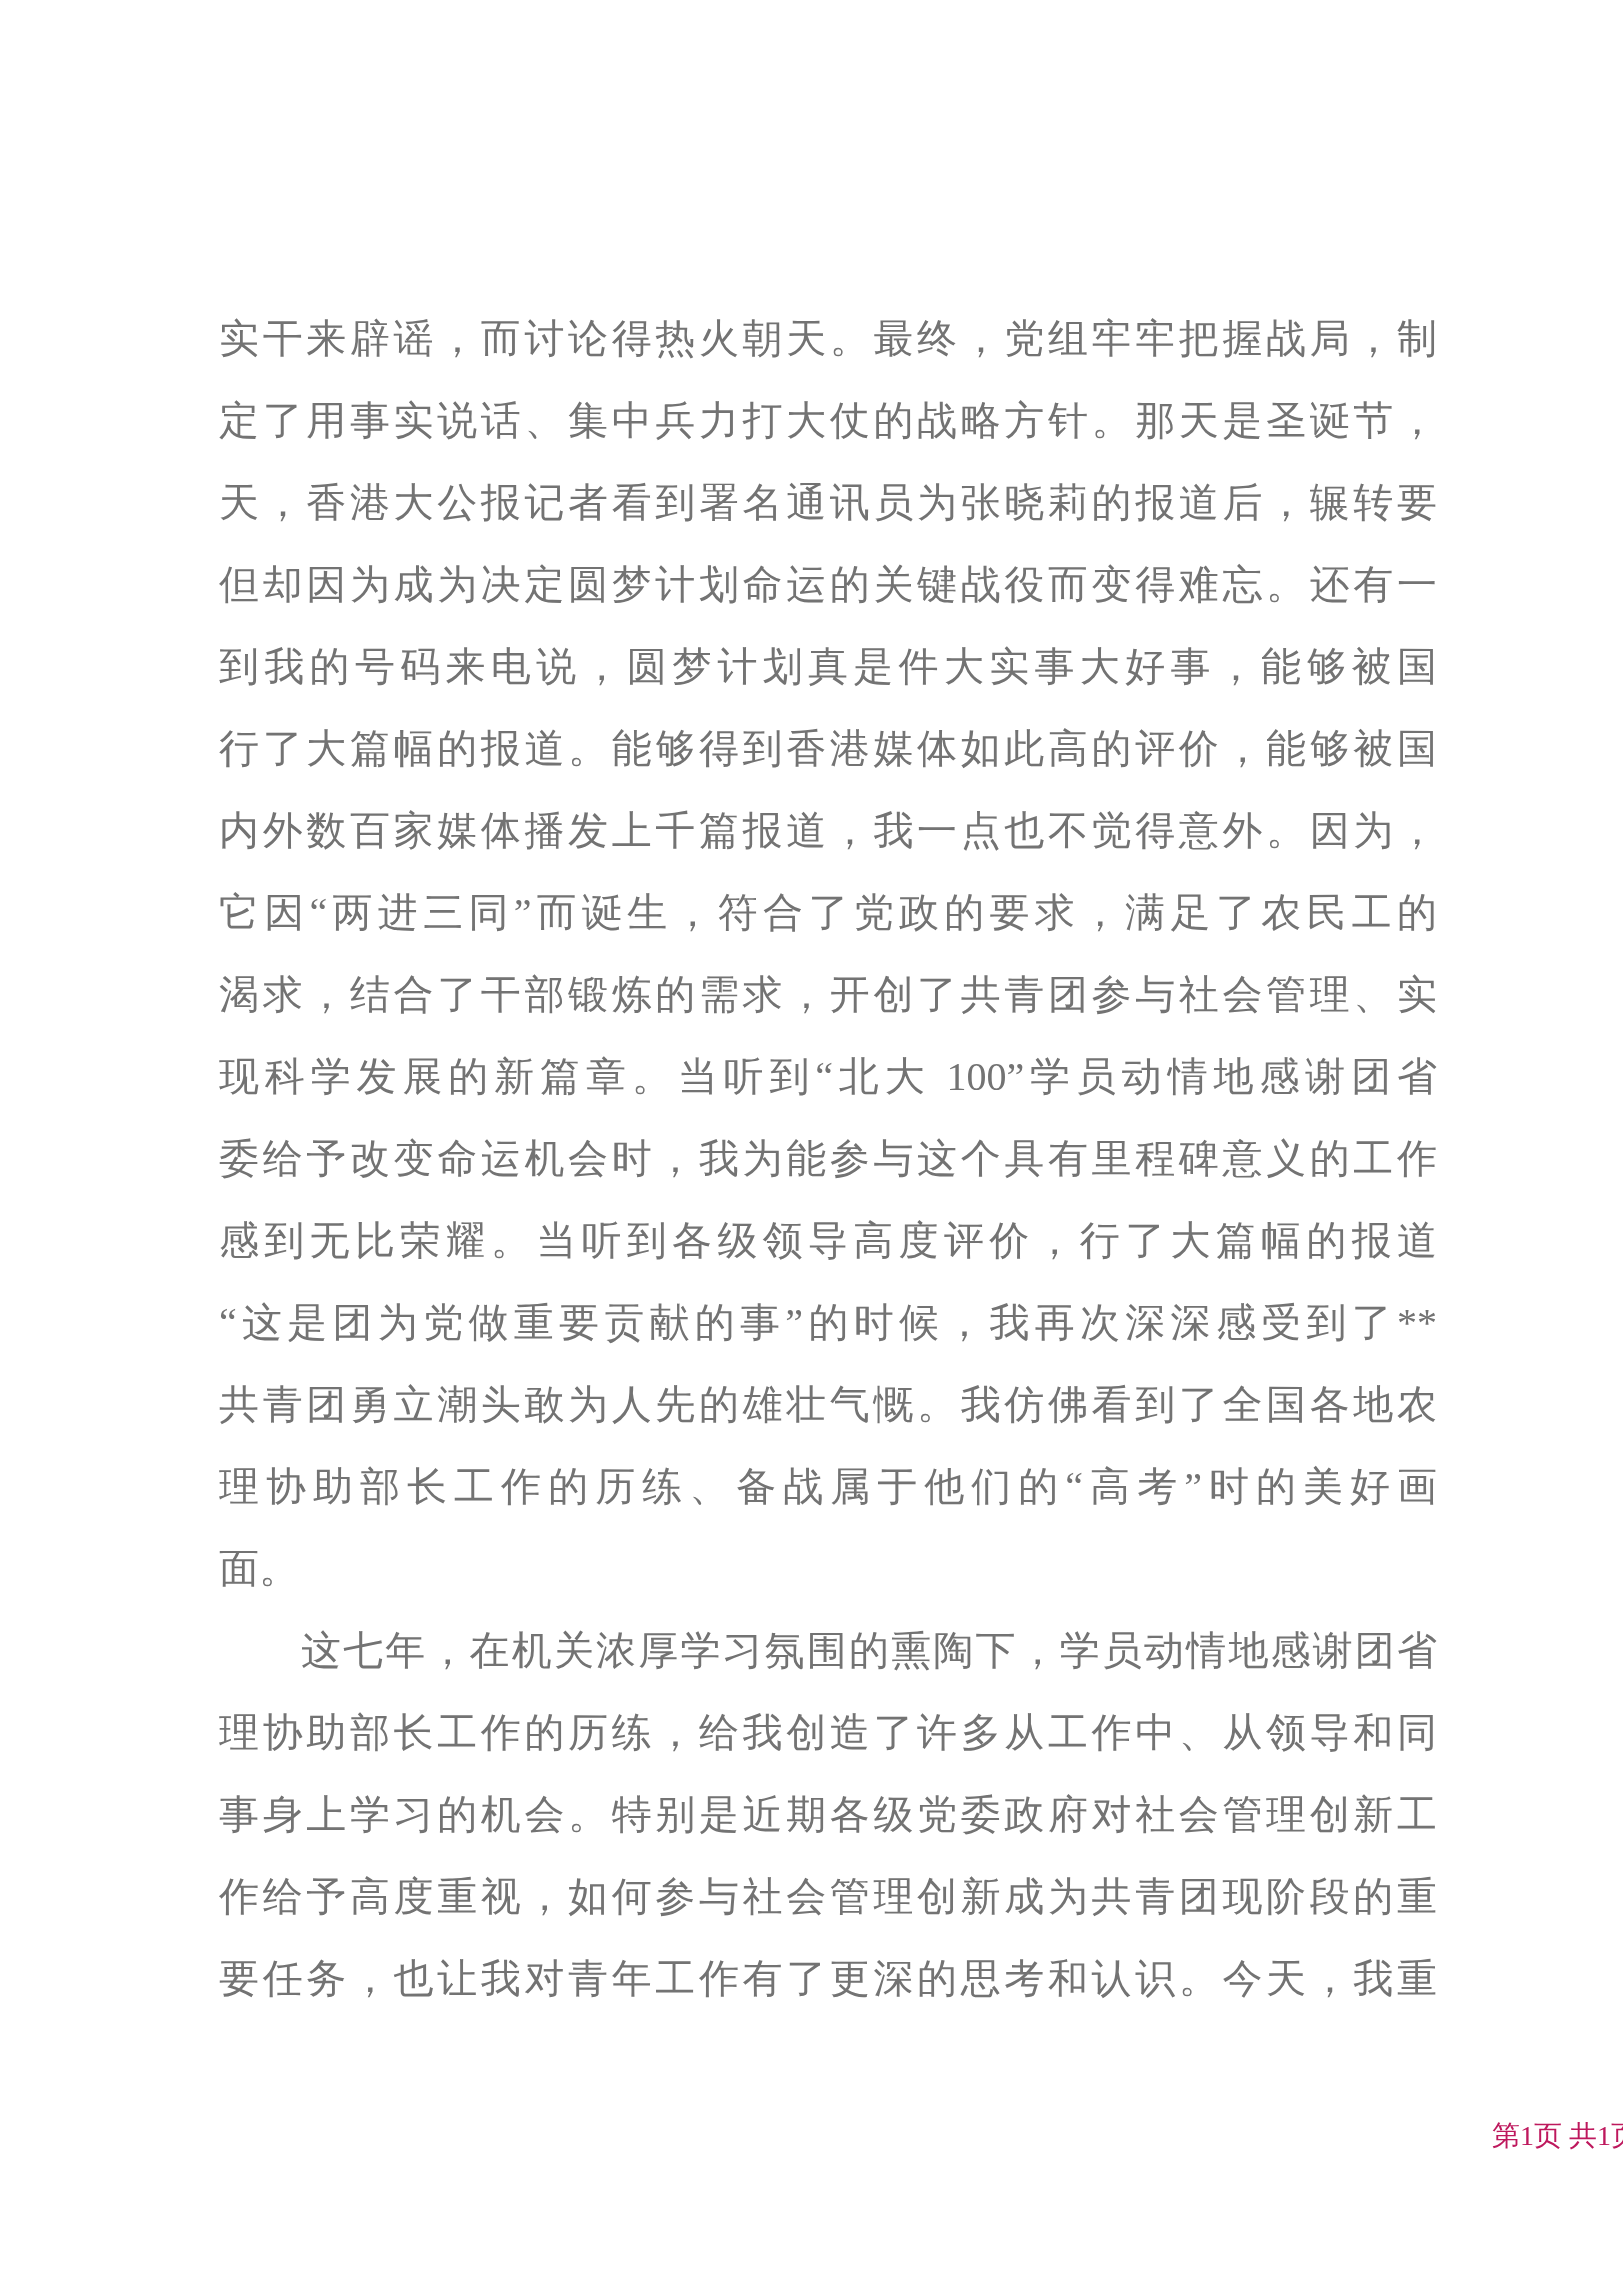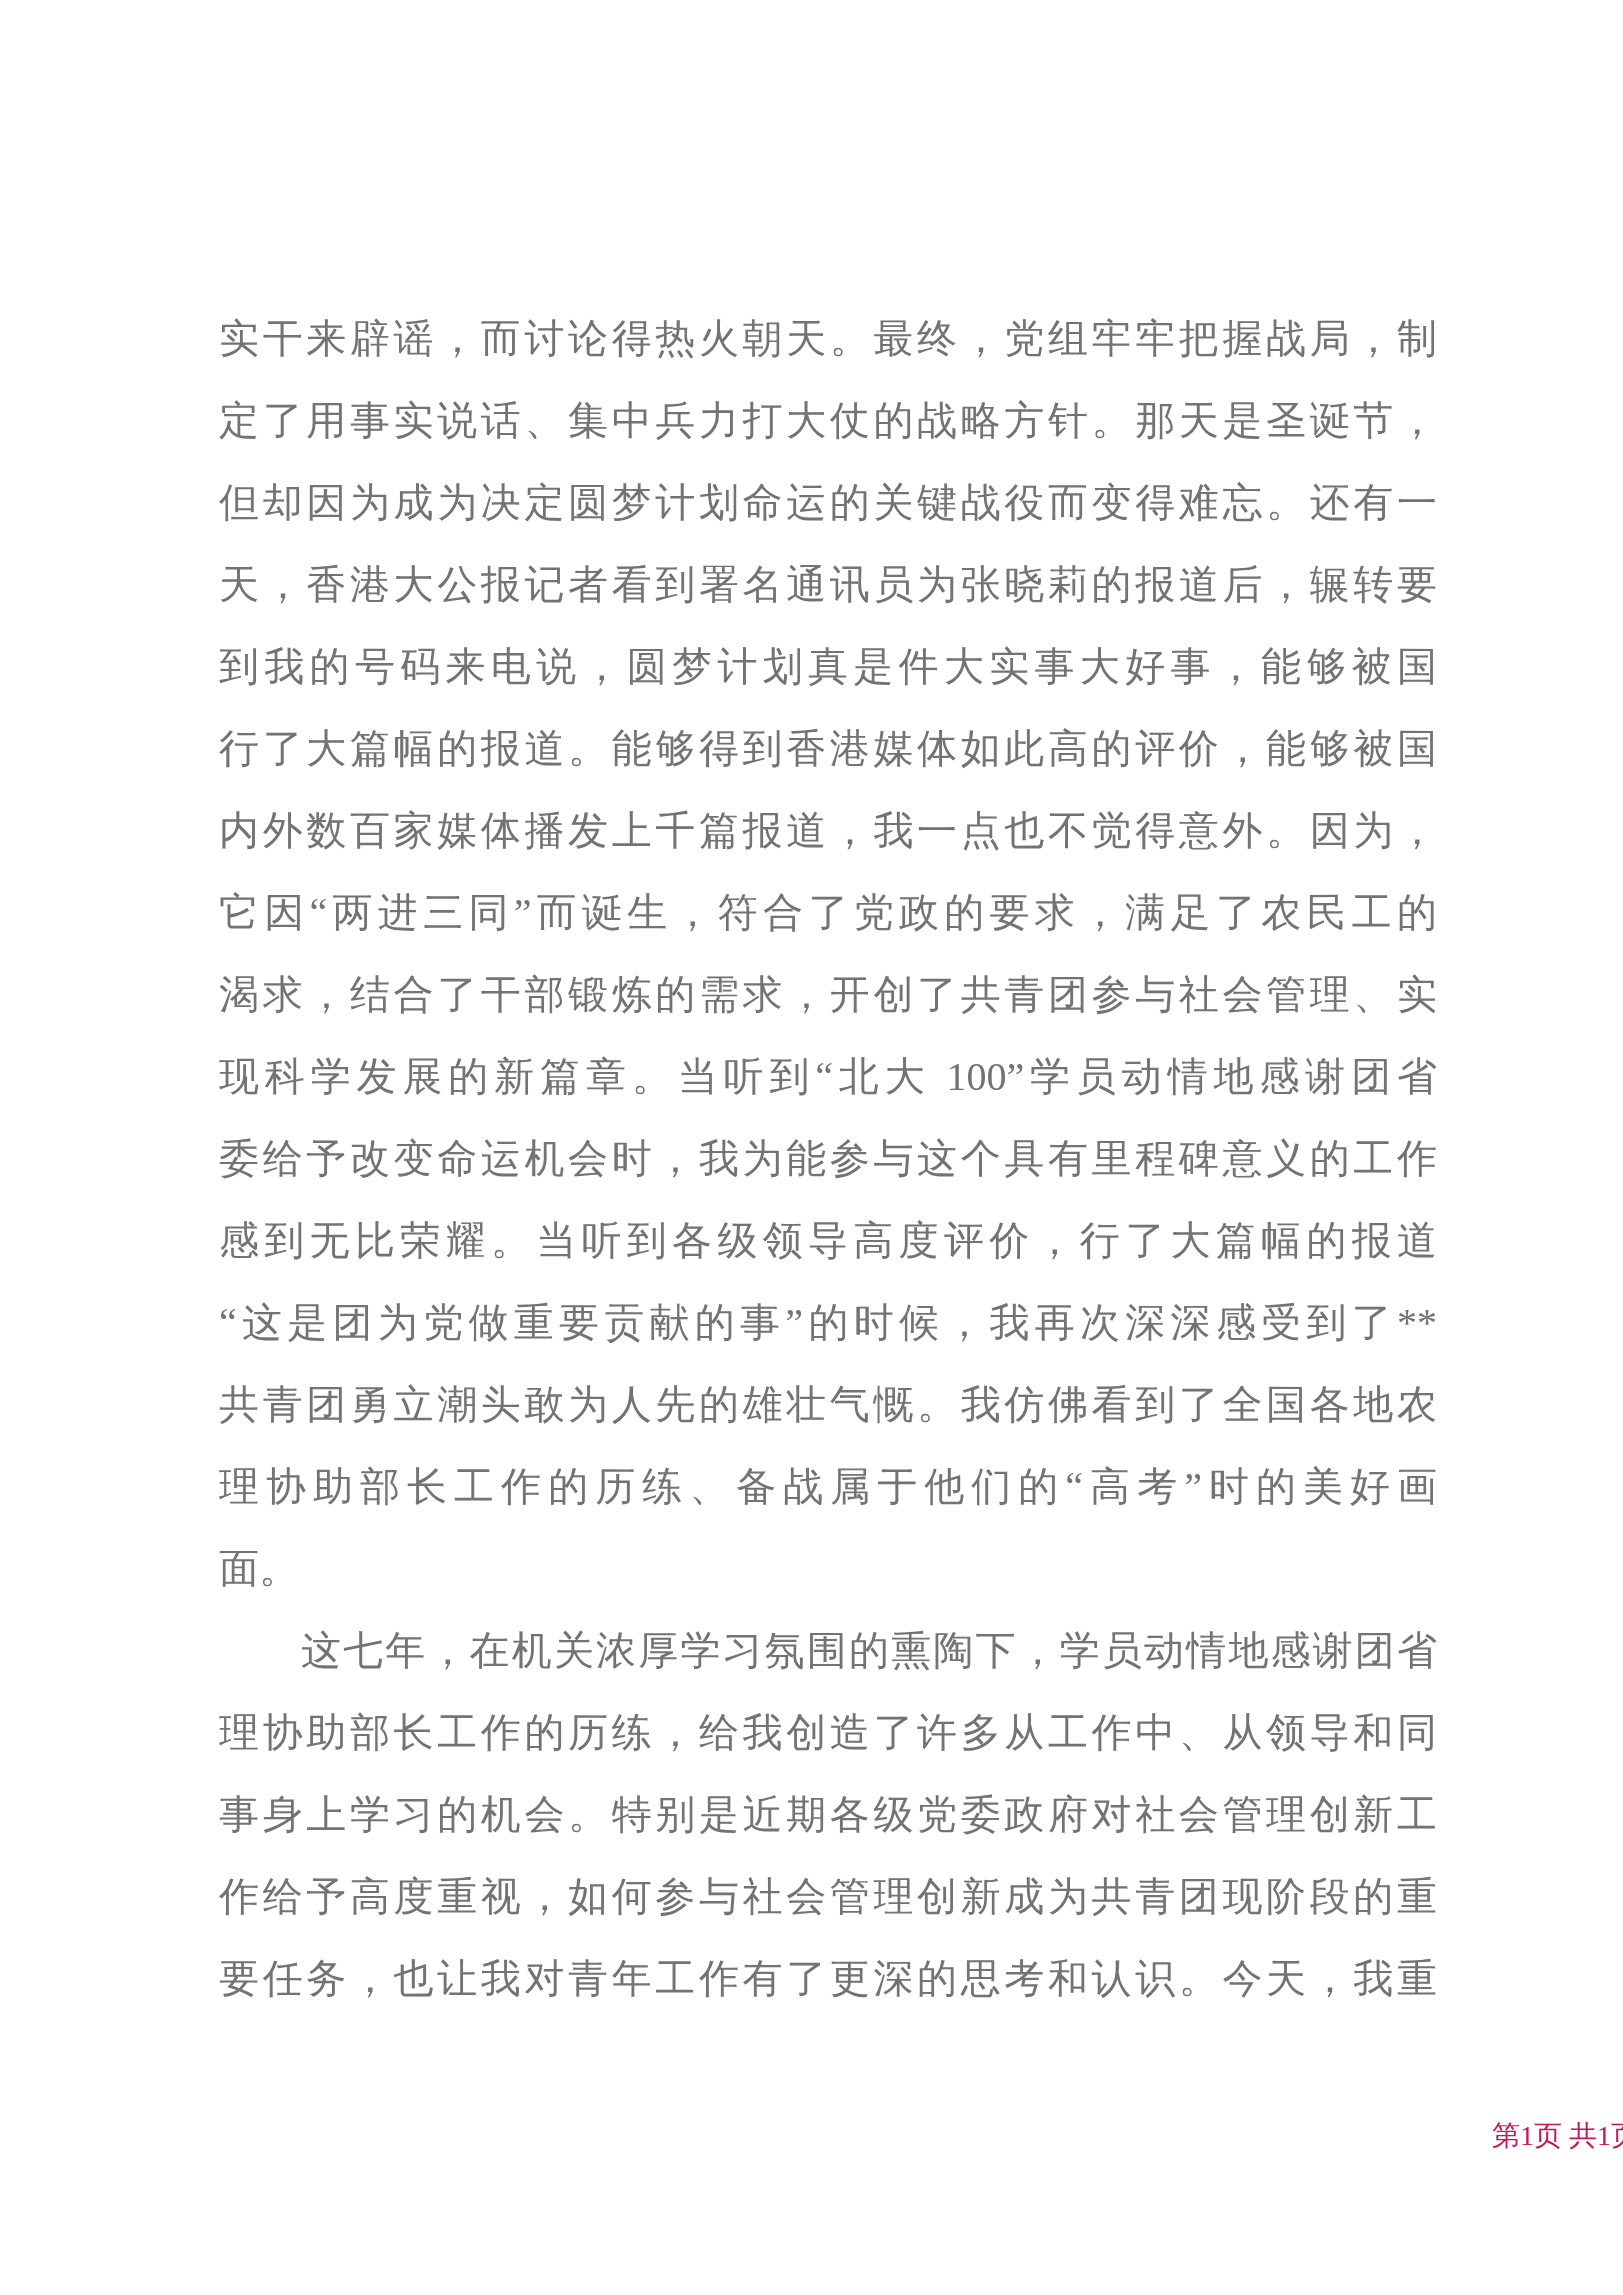--- a/index.html
+++ b/index.html
@@ -56,22 +56,22 @@
 </style>
 </head>
 <body>
 
 <div class="page">
   <div class="text-body">
 
     <div class="para">
       <div class="line">实干来辟谣，而讨论得热火朝天。最终，党组牢牢把握战局，制</div>
       <div class="line">定了用事实说话、集中兵力打大仗的战略方针。那天是圣诞节，</div>
+      <div class="line">天，香港大公报记者看到署名通讯员为张晓莉的报道后，辗转要</div>
       <div class="line">但却因为成为决定圆梦计划命运的关键战役而变得难忘。还有一</div>
-      <div class="line">天，香港大公报记者看到署名通讯员为张晓莉的报道后，辗转要</div>
       <div class="line">到我的号码来电说，圆梦计划真是件大实事大好事，能够被国</div>
       <div class="line">行了大篇幅的报道。能够得到香港媒体如此高的评价，能够被国</div>
       <div class="line">内外数百家媒体播发上千篇报道，我一点也不觉得意外。因为，</div>
       <div class="line">它因“两进三同”而诞生，符合了党政的要求，满足了农民工的</div>
       <div class="line">渴求，结合了干部锻炼的需求，开创了共青团参与社会管理、实</div>
       <div class="line">现科学发展的新篇章。当听到“北大 100”学员动情地感谢团省</div>
       <div class="line">委给予改变命运机会时，我为能参与这个具有里程碑意义的工作</div>
       <div class="line">感到无比荣耀。当听到各级领导高度评价，行了大篇幅的报道</div>
       <div class="line">“这是团为党做重要贡献的事”的时候，我再次深深感受到了**</div>
       <div class="line">共青团勇立潮头敢为人先的雄壮气慨。我仿佛看到了全国各地农</div>

